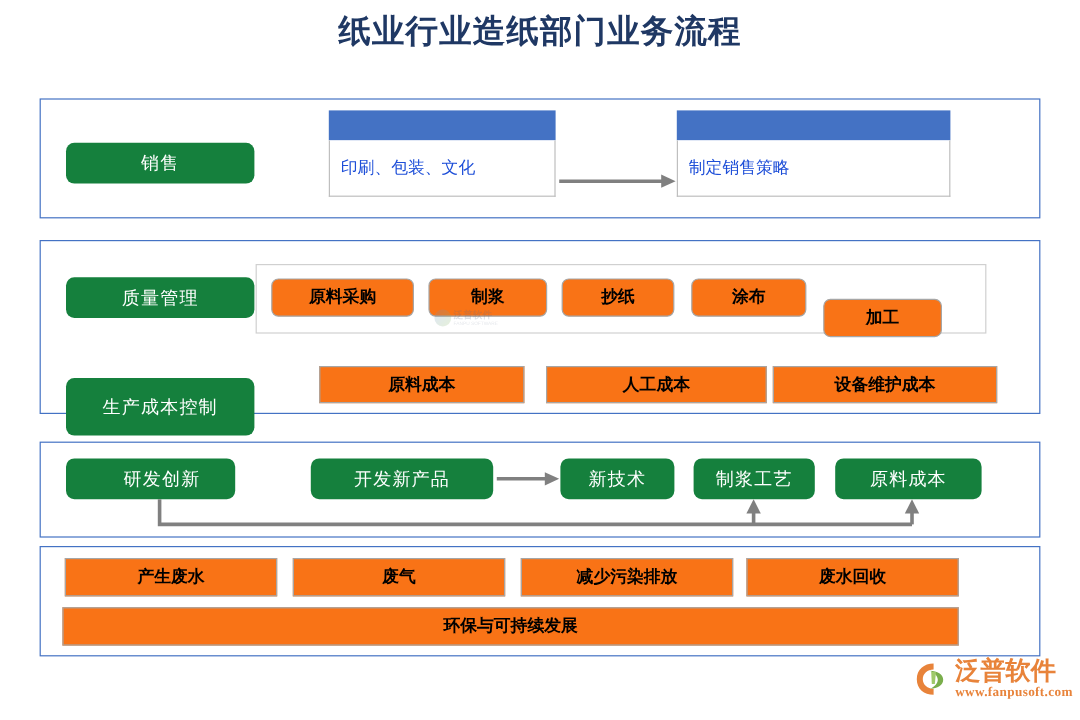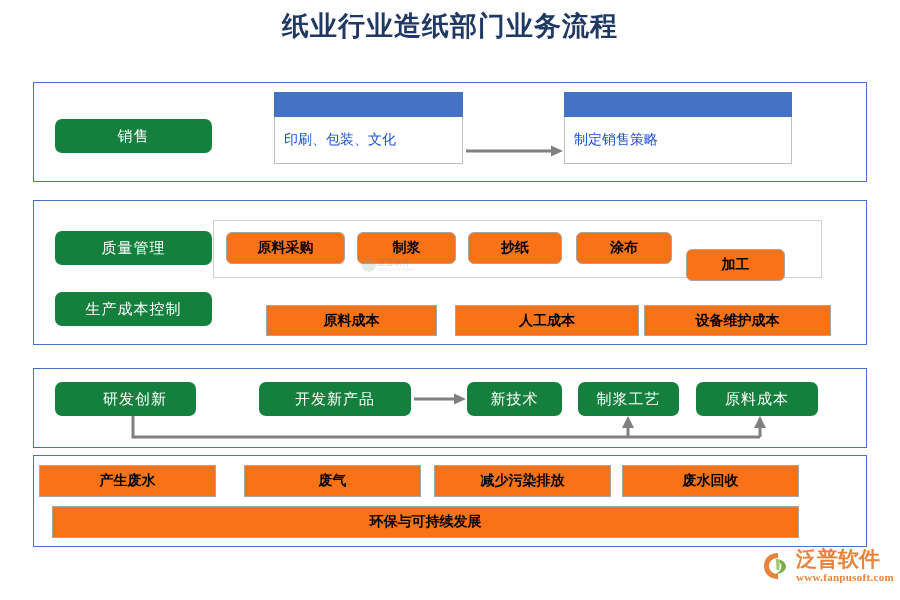--- a/index.html
+++ b/index.html
@@ -210,21 +210,21 @@
 <div class="gray-pill" style="left:686px; top:232px; width:99px; height:32px;margin-top:17px;">加工</div>
 
 <div class="watermark" style="left:362px; top:258px;">
   <div class="wm-mark"></div>
   <div>
     <div class="wm-text">泛普软件</div>
     <div class="wm-sub">FANPU SOFTWARE</div>
   </div>
 </div>
 
-<div class="cat-btn" style="left:55px; top:292px; width:157px; height:34px;">生产成本控制</div>
+<div class="cat-btn" style="left:55px; top:315px; width:157px; height:48px;">生产成本控制</div>
 
 <div class="gray-box" style="left:266px; top:305px; width:171px; height:31px;">原料成本</div>
 <div class="gray-box" style="left:455px; top:305px; width:184px; height:31px;">人工成本</div>
 <div class="gray-box" style="left:644px; top:305px; width:187px; height:31px;">设备维护成本</div>
 
 <div class="section" id="section-rd"></div>
 
 <div class="cat-btn" style="left:55px; top:382px; width:141px; height:34px;padding-left:19px;">研发创新</div>
 
 <div class="cat-btn" style="left:259px; top:382px; width:152px; height:34px;">开发新产品</div>
@@ -245,21 +245,21 @@
     <polygon points="628,416 622,428 634,428" fill="#808080"></polygon>
   </g>
   <g>
     <line x1="760" y1="437" x2="760" y2="426" stroke="#808080" stroke-width="3"></line>
     <polygon points="760,416 754,428 766,428" fill="#808080"></polygon>
   </g>
 </svg>
 
 <div class="section" id="section-env"></div>
 
-<div class="gray-box" style="left:39px; top:465px; width:177px; height:32px;">产生废水</div>
+<div class="gray-box" style="left:54px; top:465px; width:177px; height:32px;">产生废水</div>
 <div class="gray-box" style="left:244px; top:465px; width:177px; height:32px;">废气</div>
 <div class="gray-box" style="left:434px; top:465px; width:177px; height:32px;">减少污染排放</div>
 <div class="gray-box" style="left:622px; top:465px; width:177px; height:32px;">废水回收</div>
 
 <div class="gray-box" style="left:52px; top:506px; width:747px; height:32px;">环保与可持续发展</div>
 
 <div class="brand">
   <svg class="brand-swoosh" viewBox="0 0 30 30">
     <path d="M2 15 C2 7 8 2 16 2 L16 7 C11 7 7 10.5 7 15 C7 19.5 11 23 16 23 L16 28 C8 28 2 23 2 15 Z" fill="#E8833A"></path>
     <path d="M13 8 C19 8 24 11 24 15.5 C24 20 19 23 13.5 23 C17 21 19.5 18.5 19.5 15.5 C19.5 12.5 17 10 13 8 Z" fill="#7AAE4C"></path>

